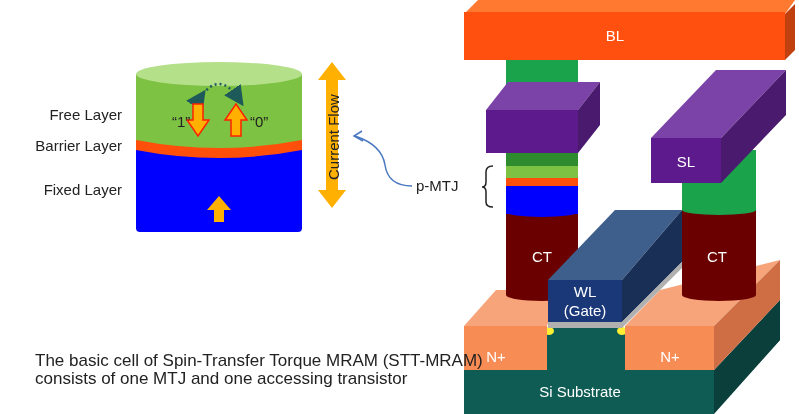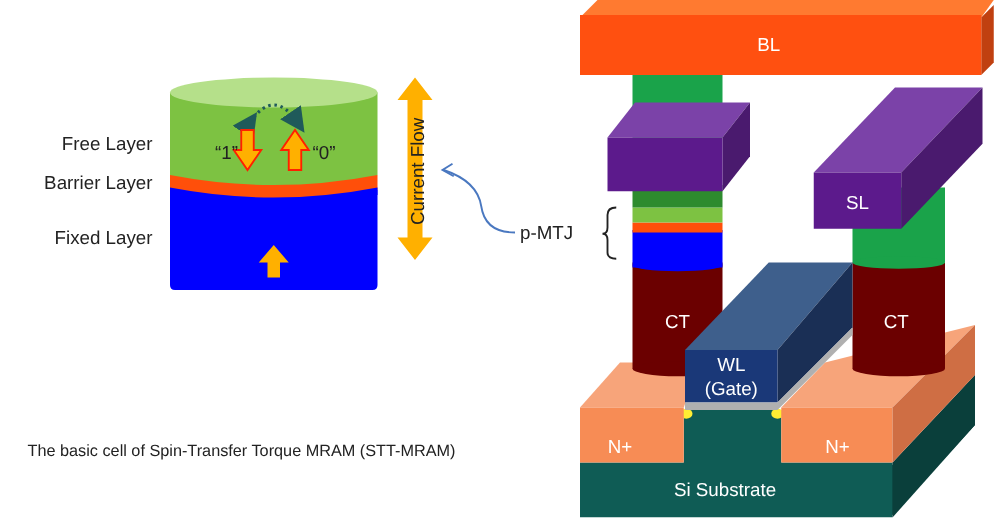--- a/index.html
+++ b/index.html
@@ -1,21 +1,21 @@
 <!DOCTYPE html>
 <html><head>
 <meta charset="utf-8">
 <style>
   html, body { margin: 0; padding: 0; background: #ffffff; }
   body { width: 799px; height: 414px; position: relative; overflow: hidden;
          font-family: "Liberation Sans", sans-serif; }
   svg { position: absolute; left: 0; top: 0; }
   .lbl { font-family: "Liberation Sans", sans-serif; font-size: 15px; fill: #222; }
   .wlbl { font-family: "Liberation Sans", sans-serif; font-size: 15px; fill: #ffffff; }
-  .caption { position: absolute; left: 22px; top: 352px; font-size: 13px; line-height: 18px; color: #222; }
+  .caption { position: absolute; left: 35px; top: 352px; font-size: 17px; line-height: 18px; color: #222; }
 </style>
 </head>
 <body>
 
 <svg width="799" height="414" viewBox="0 0 799 414">
   <defs>
     <marker id="tri" markerWidth="8" markerHeight="8" refX="4" refY="4" orient="auto">
       <path d="M0,0 L8,4 L0,8 z" fill="#1f5a5a"></path>
     </marker>
   </defs>
@@ -125,13 +125,14 @@
   <g>
     <polygon points="464,14 478,0 795,0 785,14" fill="#ff7a30"></polygon>
     <polygon points="785,14 795,4 795,50 785,60" fill="#c04010"></polygon>
     <rect x="464" y="12" width="321" height="48" fill="#ff5010"></rect>
   </g>
   <text class="wlbl" x="615" y="41" text-anchor="middle">BL</text>
 </svg>
 
 <div class="caption">
   <div>The basic cell of Spin-Transfer Torque MRAM  (STT-MRAM)</div>
+  <div>consists of one MTJ and one accessing transistor</div>
 </div>
 
 </body></html>

